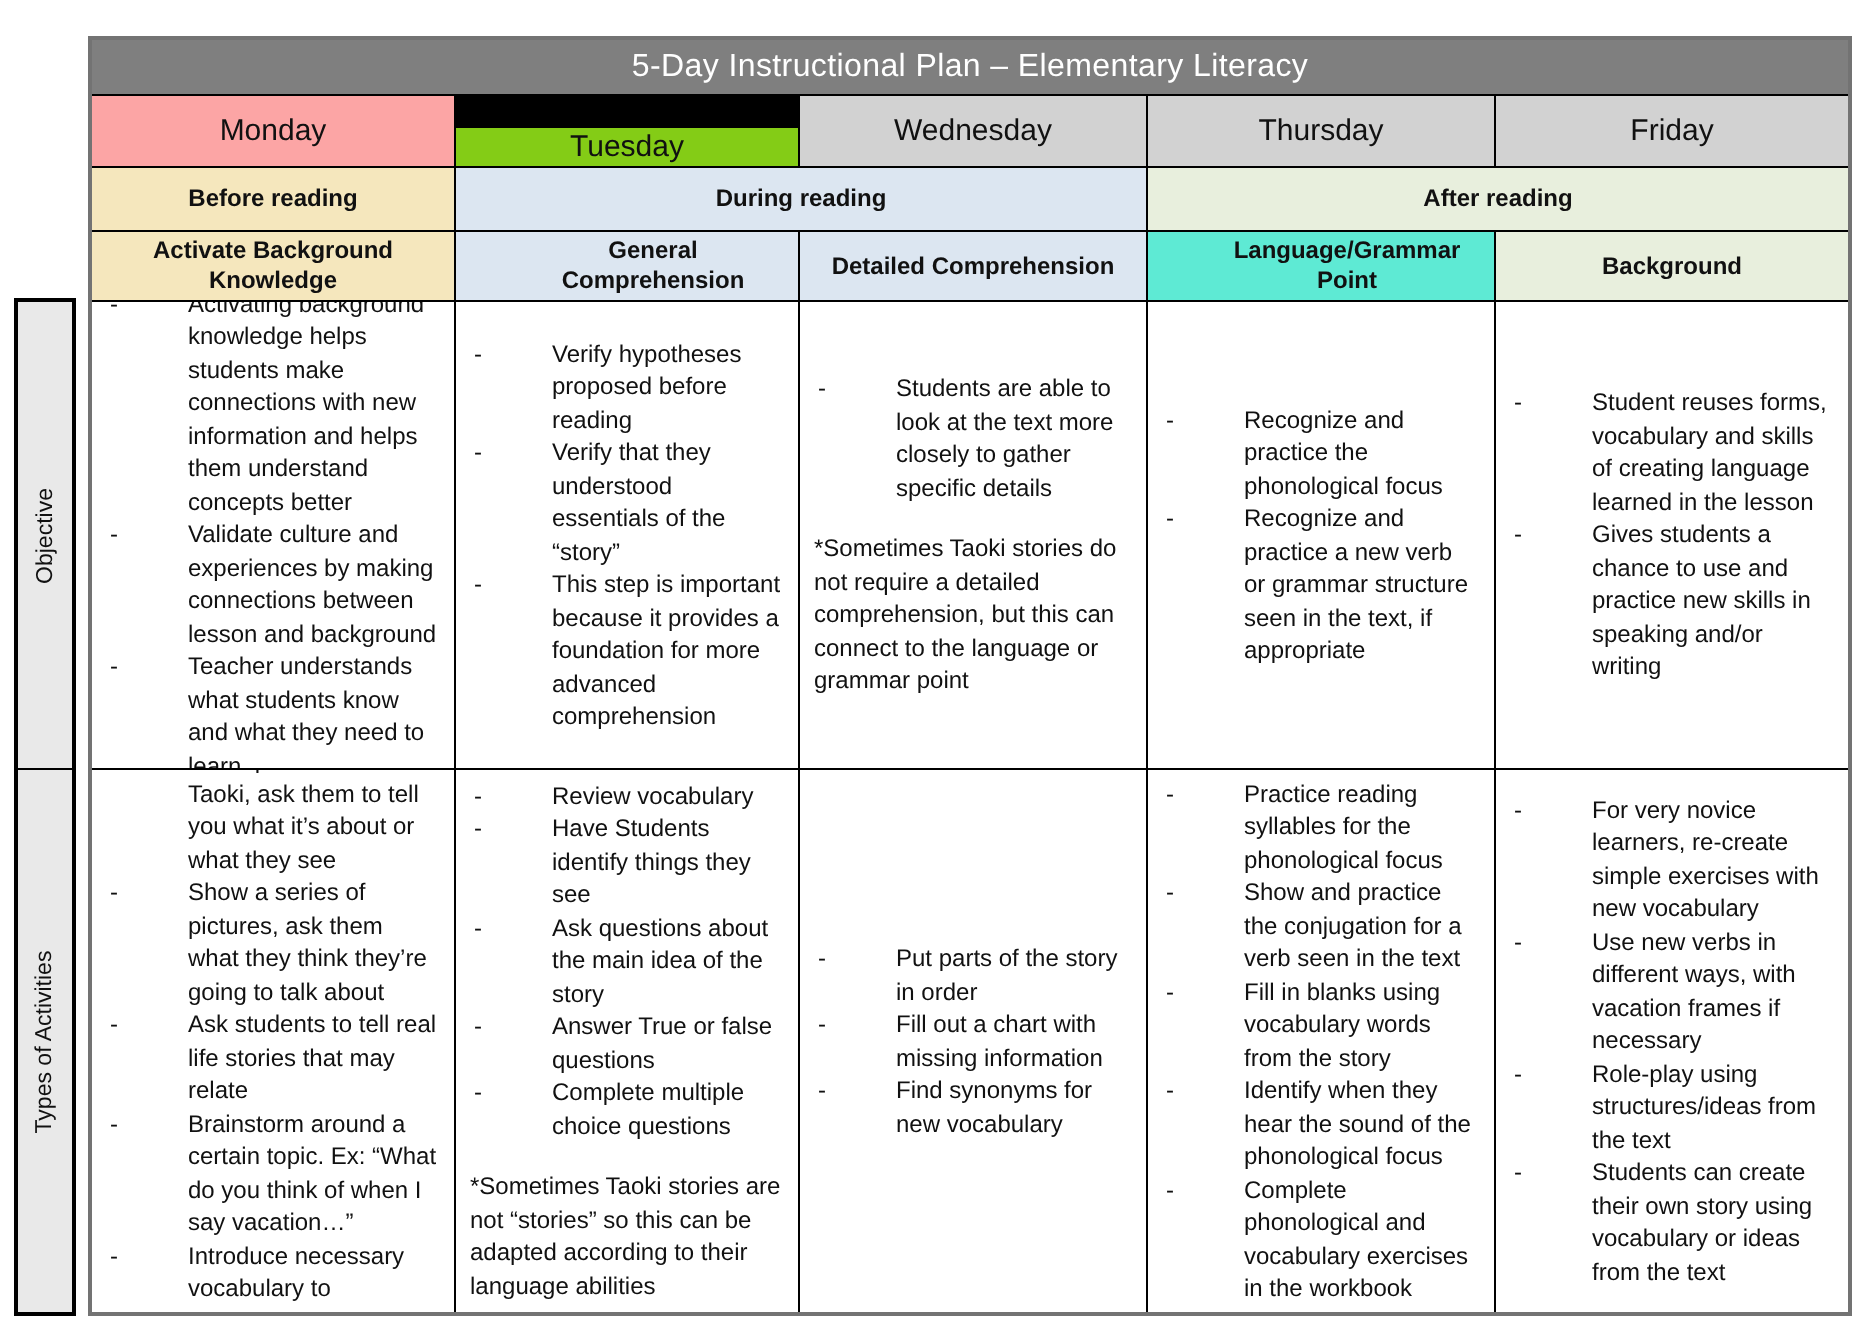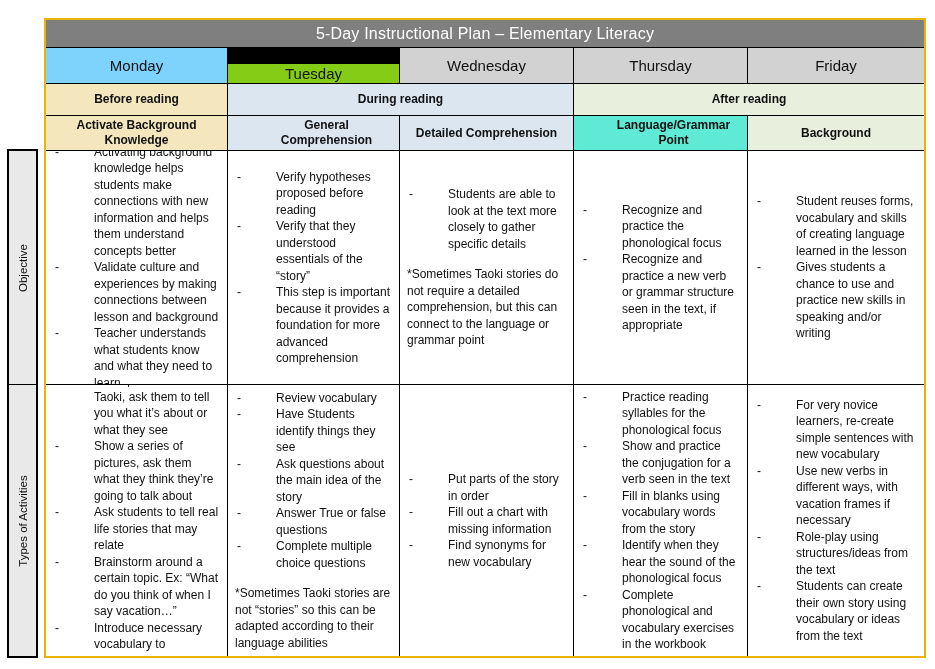--- a/index.html
+++ b/index.html
@@ -12,21 +12,21 @@
     background:#000; border:2px solid #000; display:flex; flex-direction:column; gap:1px; }
   .label-cell { background:#e9e9e9; display:flex; align-items:center; justify-content:center; }
   .label-cell.h1 { height:233px; }
   .label-cell.h2 { height:271px; }
   .rot { transform:rotate(-90deg); white-space:nowrap; font-size:11.5px; color:#111; }
 
   
   .grid { position:absolute; left:44px; top:18px;
     display:grid; grid-template-columns:181px 171px 173px 173px 176px;
     grid-template-rows:27px 35px 31px 34px 233px 271px;
-    gap:1px; background:#000; border:2px solid #eab308; }
+    gap:1px; background:#000; border:2px solid #737373; }
   .cell { background:#fff; overflow:hidden; }
   .title { grid-column:1 / -1; display:flex; align-items:center; justify-content:center;
     color:#fff; font-size:16px; letter-spacing:0.2px; }
   .day { display:flex; align-items:center; justify-content:center; font-size:15px; }
   .phase, .sub { display:flex; align-items:center; justify-content:center;
     font-size:12px; font-weight:bold; text-align:center; padding:2px 6px; line-height:1.25; }
   .span2 { grid-column:span 2; }
 
   .body { display:flex; flex-direction:column; justify-content:center; padding:8px 7px; }
   .bullet { display:flex; font-size:12px; line-height:16.5px; }
@@ -46,21 +46,21 @@
     </div>
     <div class="label-cell h2">
       <span class="rot">Types of Activities</span>
     </div>
   </div>
 
   <div class="grid">
 
     <div class="cell title" style="background: rgb(127, 127, 127);">5-Day Instructional Plan – Elementary Literacy</div>
 
-    <div class="cell day" style="background: #7dd3fc;">Monday</div>
+    <div class="cell day" style="background: #fca5a5;">Monday</div>
     <div class="cell day" style="background: #84cc16; margin-top: 16px;">Tuesday</div>
     <div class="cell day" style="background: rgb(210, 210, 210);">Wednesday</div>
     <div class="cell day" style="background: rgb(210, 210, 210);">Thursday</div>
     <div class="cell day" style="background: rgb(210, 210, 210);">Friday</div>
 
     <div class="cell phase" style="background: rgb(245, 231, 189);">Before reading</div>
     <div class="cell phase span2" style="background: rgb(220, 230, 241);">During reading</div>
     <div class="cell phase span2" style="background: rgb(232, 239, 221);">After reading</div>
 
     <div class="cell sub" style="background: rgb(245, 231, 189);">Activate Background Knowledge</div>
@@ -228,21 +228,21 @@
             <span class="dash">-</span>
             <span class="btext">Complete phonological and vocabulary exercises in the workbook</span>
           </div>
         </div>
 
     </div>
     <div class="cell body">
       <div>
           <div class="bullet">
             <span class="dash">-</span>
-            <span class="btext">For very novice learners, re-create simple sentences with new vocabulary</span>
+            <span class="btext">For very novice learners, re-create simple exercises with new vocabulary</span>
           </div>
           <div class="bullet">
             <span class="dash">-</span>
             <span class="btext">Use new verbs in different ways, with vacation frames if necessary</span>
           </div>
           <div class="bullet">
             <span class="dash">-</span>
             <span class="btext">Role-play using structures/ideas from the text</span>
           </div>
           <div class="bullet">

